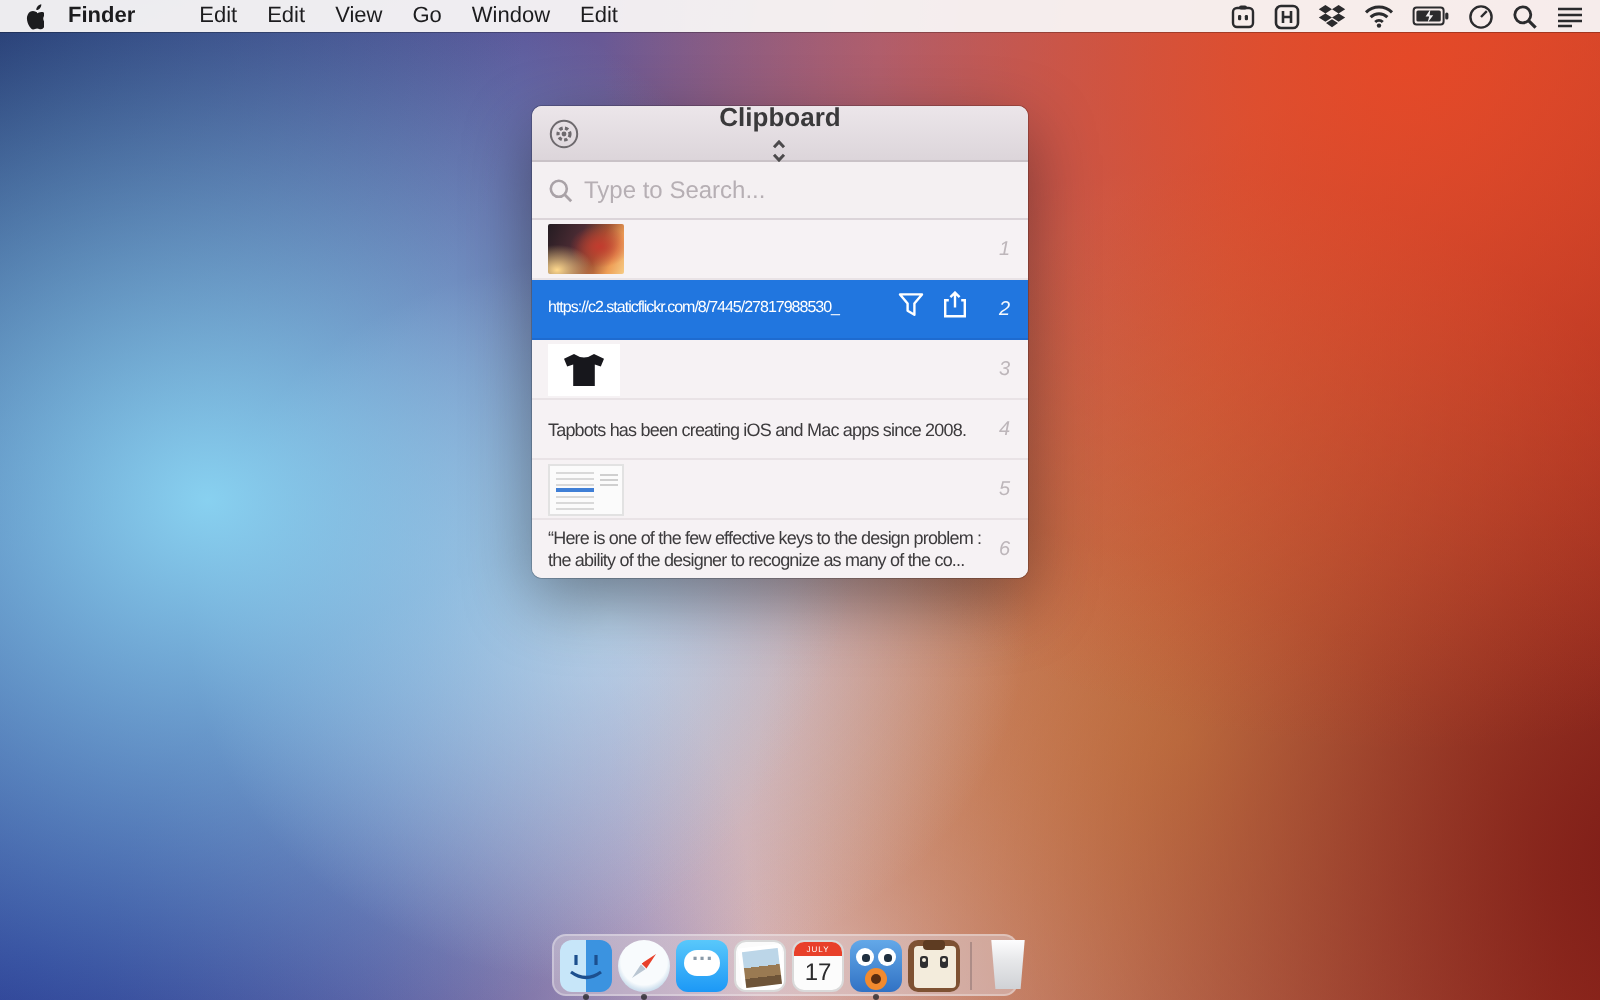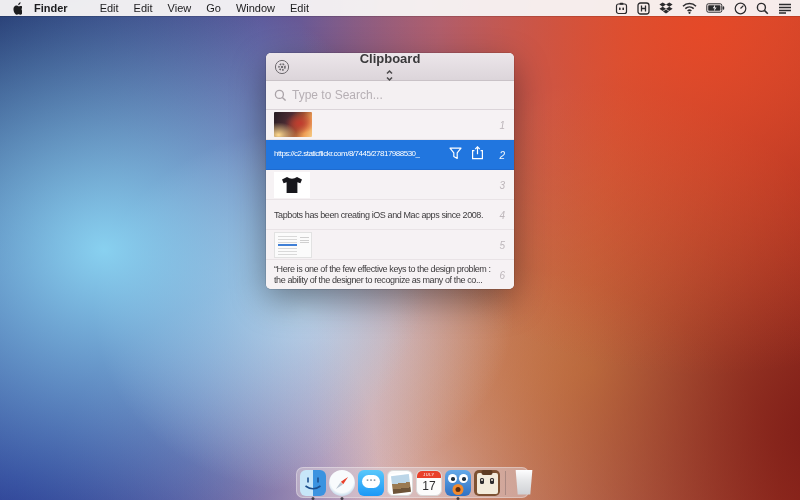--- a/index.html
+++ b/index.html
@@ -99,21 +99,21 @@
   .thumb-shirt { width:36px; height:26px; flex:0 0 36px; background:#ffffff; display:flex; align-items:center; justify-content:center; }
   .thumb-shot { width:38px; height:26px; flex:0 0 38px; background:#fbfbfb; border:1px solid #e2e2e2; }
   .shot-left { position:absolute; left:3px; top:3px; width:19px; height:19px;
     background:repeating-linear-gradient(180deg,#d9d9d9 0 1px, transparent 1px 3px); }
   .shot-blue { position:absolute; left:3px; top:11px; width:19px; height:2px; background:#3f7fd6; }
   .shot-right { position:absolute; left:25px; top:4px; width:9px; height:7px;
     background:repeating-linear-gradient(180deg,#cfcfcf 0 1px, transparent 1px 2.5px); }
 
   
   .dock {
-    position:absolute; left:296px; bottom:2px; width:233px; height:31px;
+    position:absolute; left:276px; bottom:2px; width:233px; height:31px;
     background:rgba(225,212,219,0.45); border:0.5px solid rgba(255,255,255,0.3);
     border-radius:7px; z-index:30;
     display:flex; align-items:center; padding:0 3px; gap:3px;
   }
   .dock-item { position:relative; width:26px; height:26px; flex:0 0 26px; }
   .dock-item .icon { width:26px; height:26px; border-radius:6px; position:relative; overflow:hidden; }
   .dock-item.running::after {
     content:""; position:absolute; left:50%; bottom:-4px; transform:translateX(-50%);
     width:3px; height:3px; border-radius:50%; background:rgba(40,40,45,0.8);
   }

